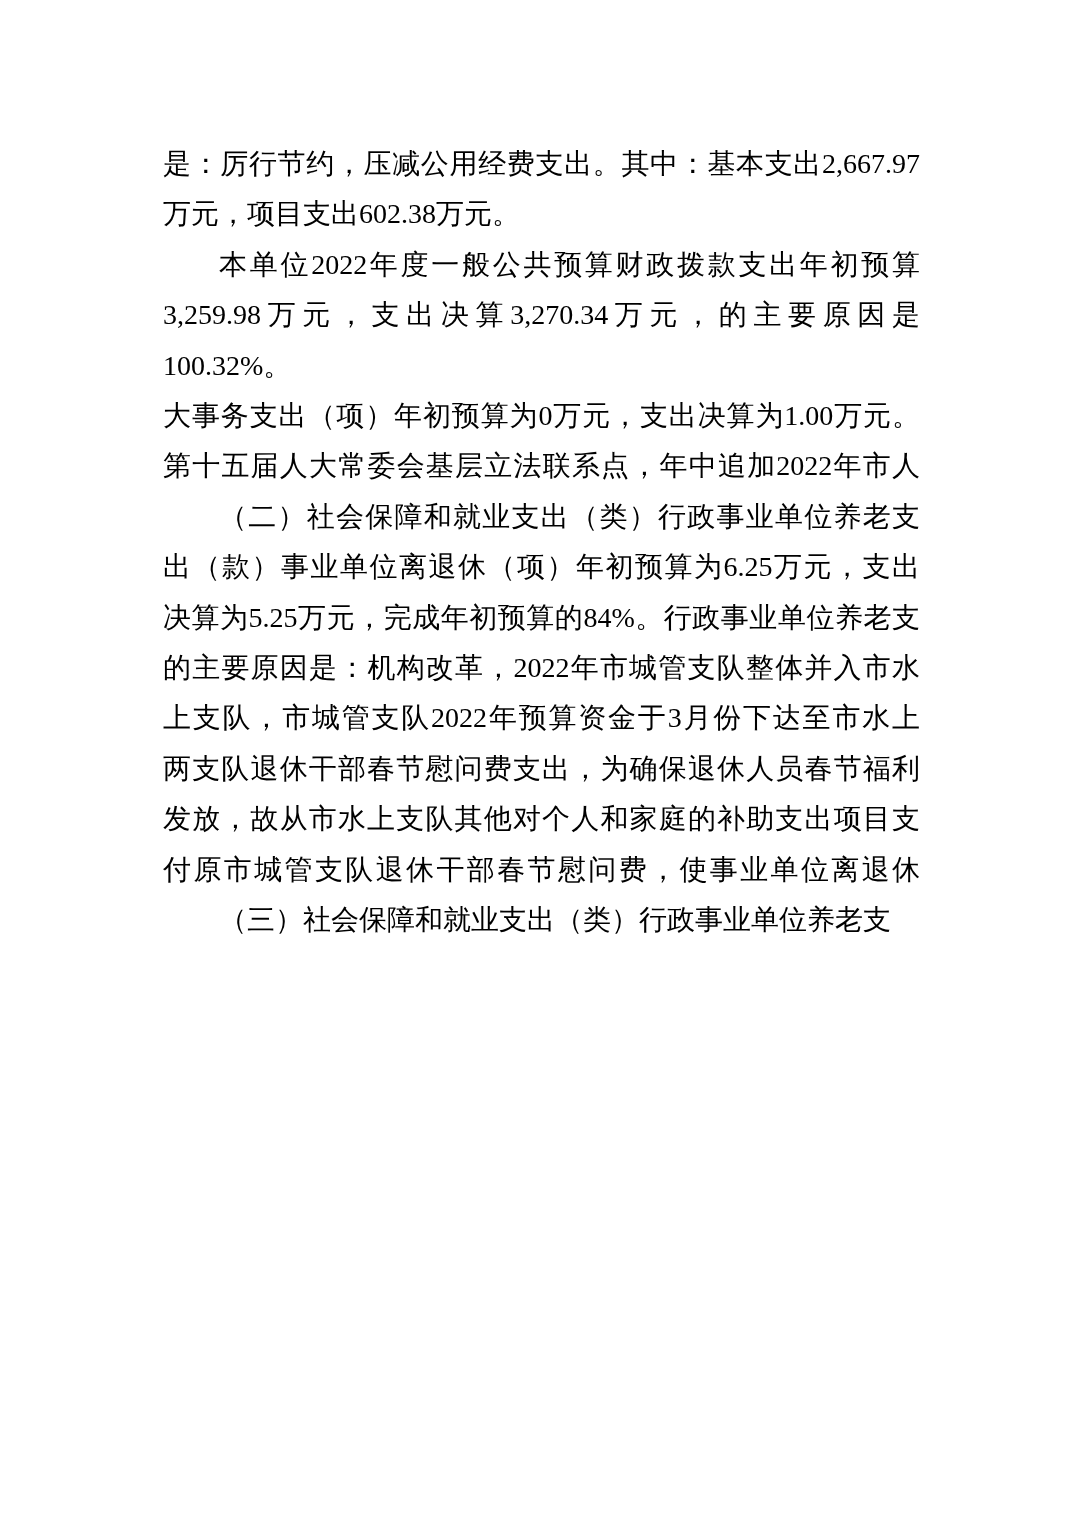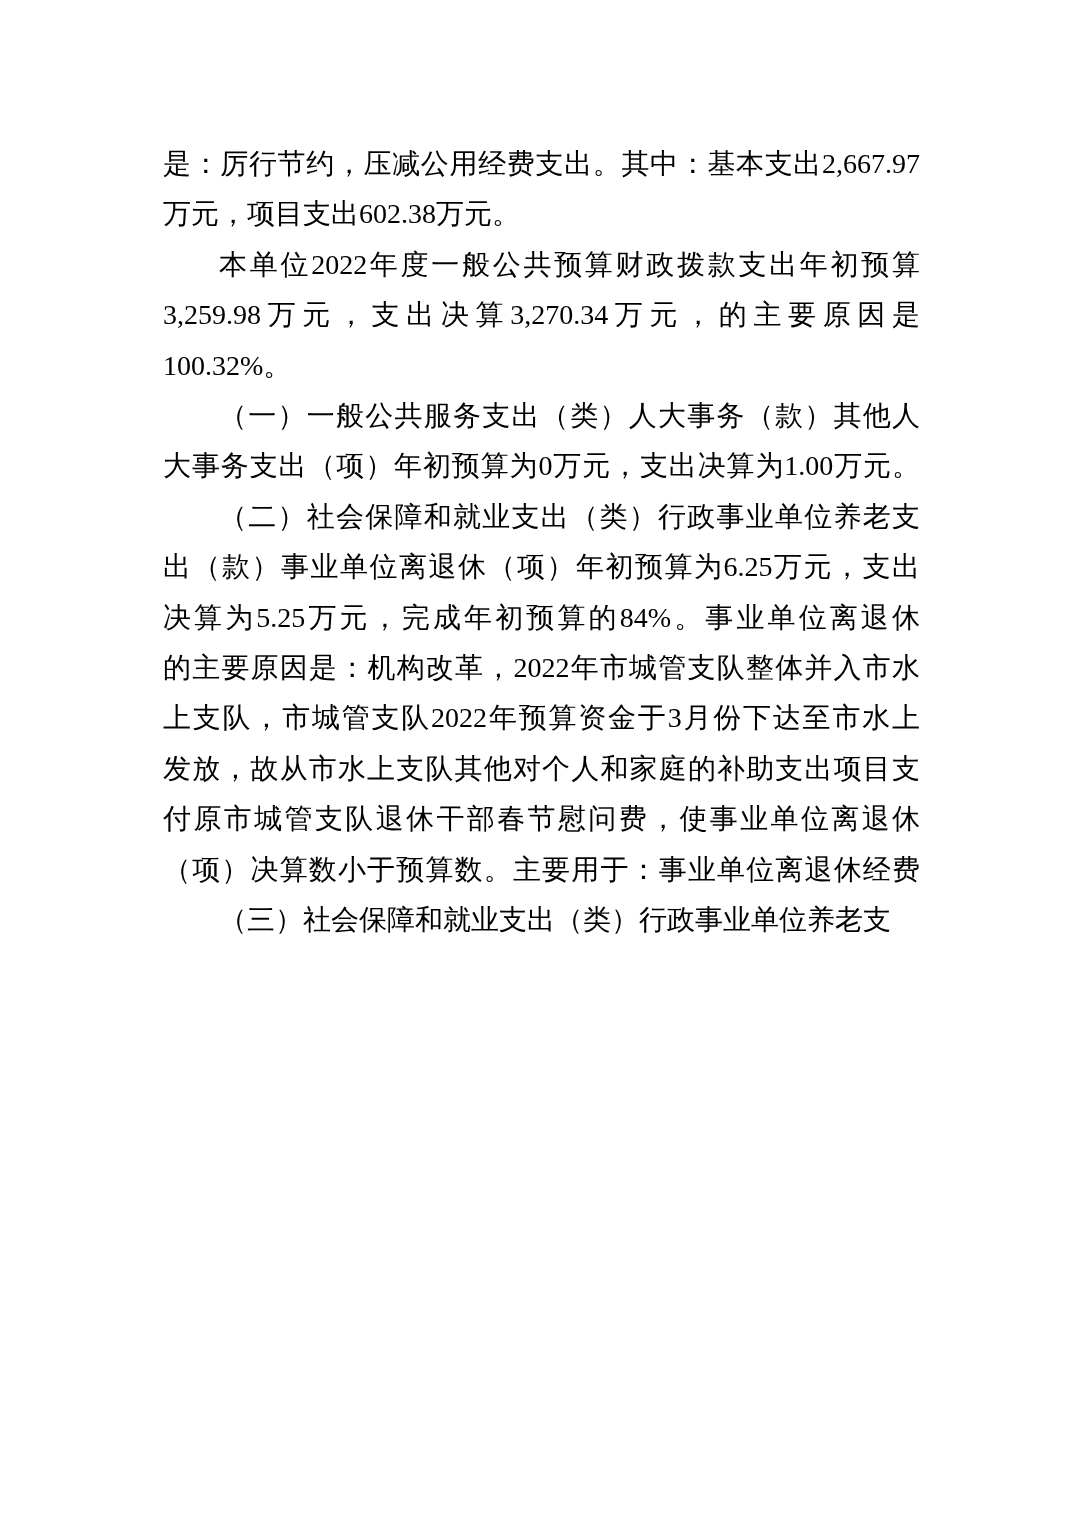--- a/index.html
+++ b/index.html
@@ -57,33 +57,33 @@
     </div>
 
     <div class="paragraph">
       <div class="line indent">本单位2022年度一般公共预算财政拨款支出年初预算</div>
       <div class="line">3,259.98万元，支出决算3,270.34万元，的主要原因是</div>
       <div class="line para-end">100.32%。</div>
     </div>
 
 
     <div class="paragraph">
-      <div class="line indent">（一）一般公共服务支出（类）人大事务（款）其他人</div>
       <div class="line">大事务支出（项）年初预算为0万元，支出决算为1.00万元。</div>
+      <div class="line">第十五届人大常委会基层立法联系点，年中追加2022年市人</div>
     </div>
 
     <div class="paragraph">
       <div class="line indent">（二）社会保障和就业支出（类）行政事业单位养老支</div>
       <div class="line">出（款）事业单位离退休（项）年初预算为6.25万元，支出</div>
-      <div class="line">决算为5.25万元，完成年初预算的84%。事业单位离退休</div>
+      <div class="line">决算为5.25万元，完成年初预算的84%。行政事业单位养老支</div>
       <div class="line">的主要原因是：机构改革，2022年市城管支队整体并入市水</div>
       <div class="line">上支队，市城管支队2022年预算资金于3月份下达至市水上</div>
+      <div class="line">两支队退休干部春节慰问费支出，为确保退休人员春节福利</div>
       <div class="line">发放，故从市水上支队其他对个人和家庭的补助支出项目支</div>
       <div class="line">付原市城管支队退休干部春节慰问费，使事业单位离退休</div>
-      <div class="line">（项）决算数小于预算数。主要用于：事业单位离退休经费</div>
     </div>
 
     <div class="paragraph">
       <div class="line indent para-end">（三）社会保障和就业支出（类）行政事业单位养老支</div>
     </div>
 
   </div>
 </div>
 
 </body></html>

